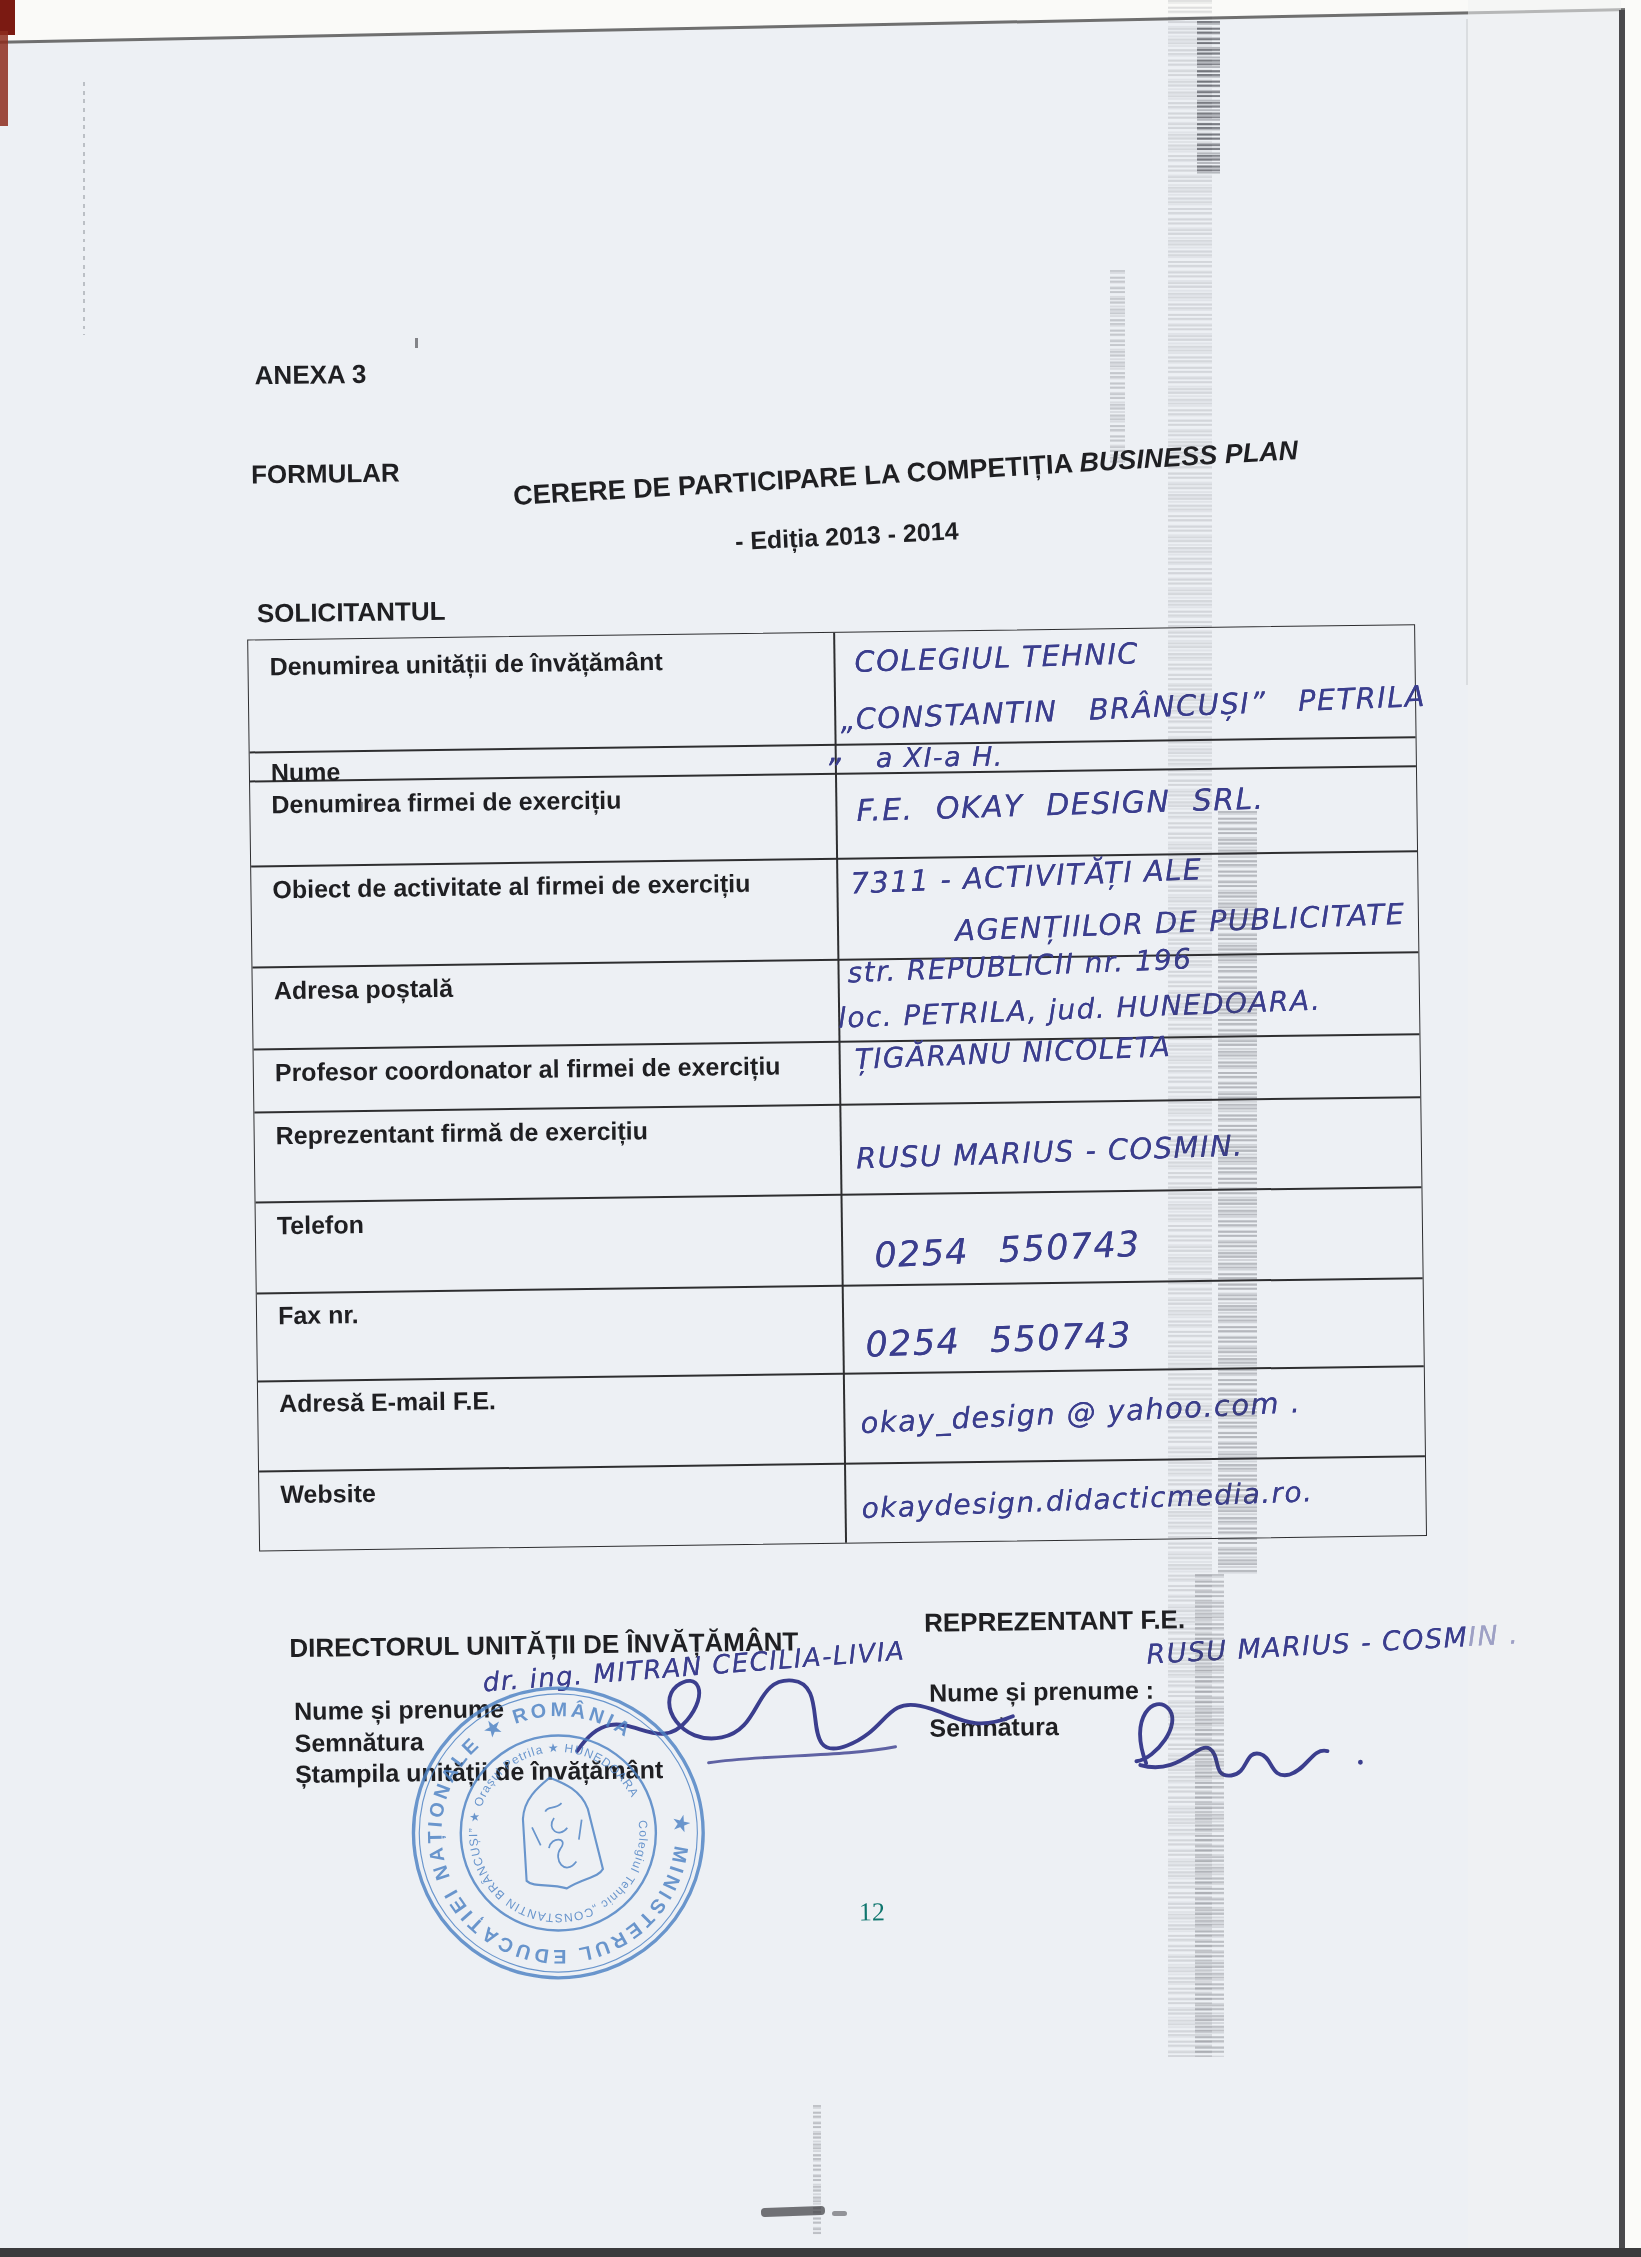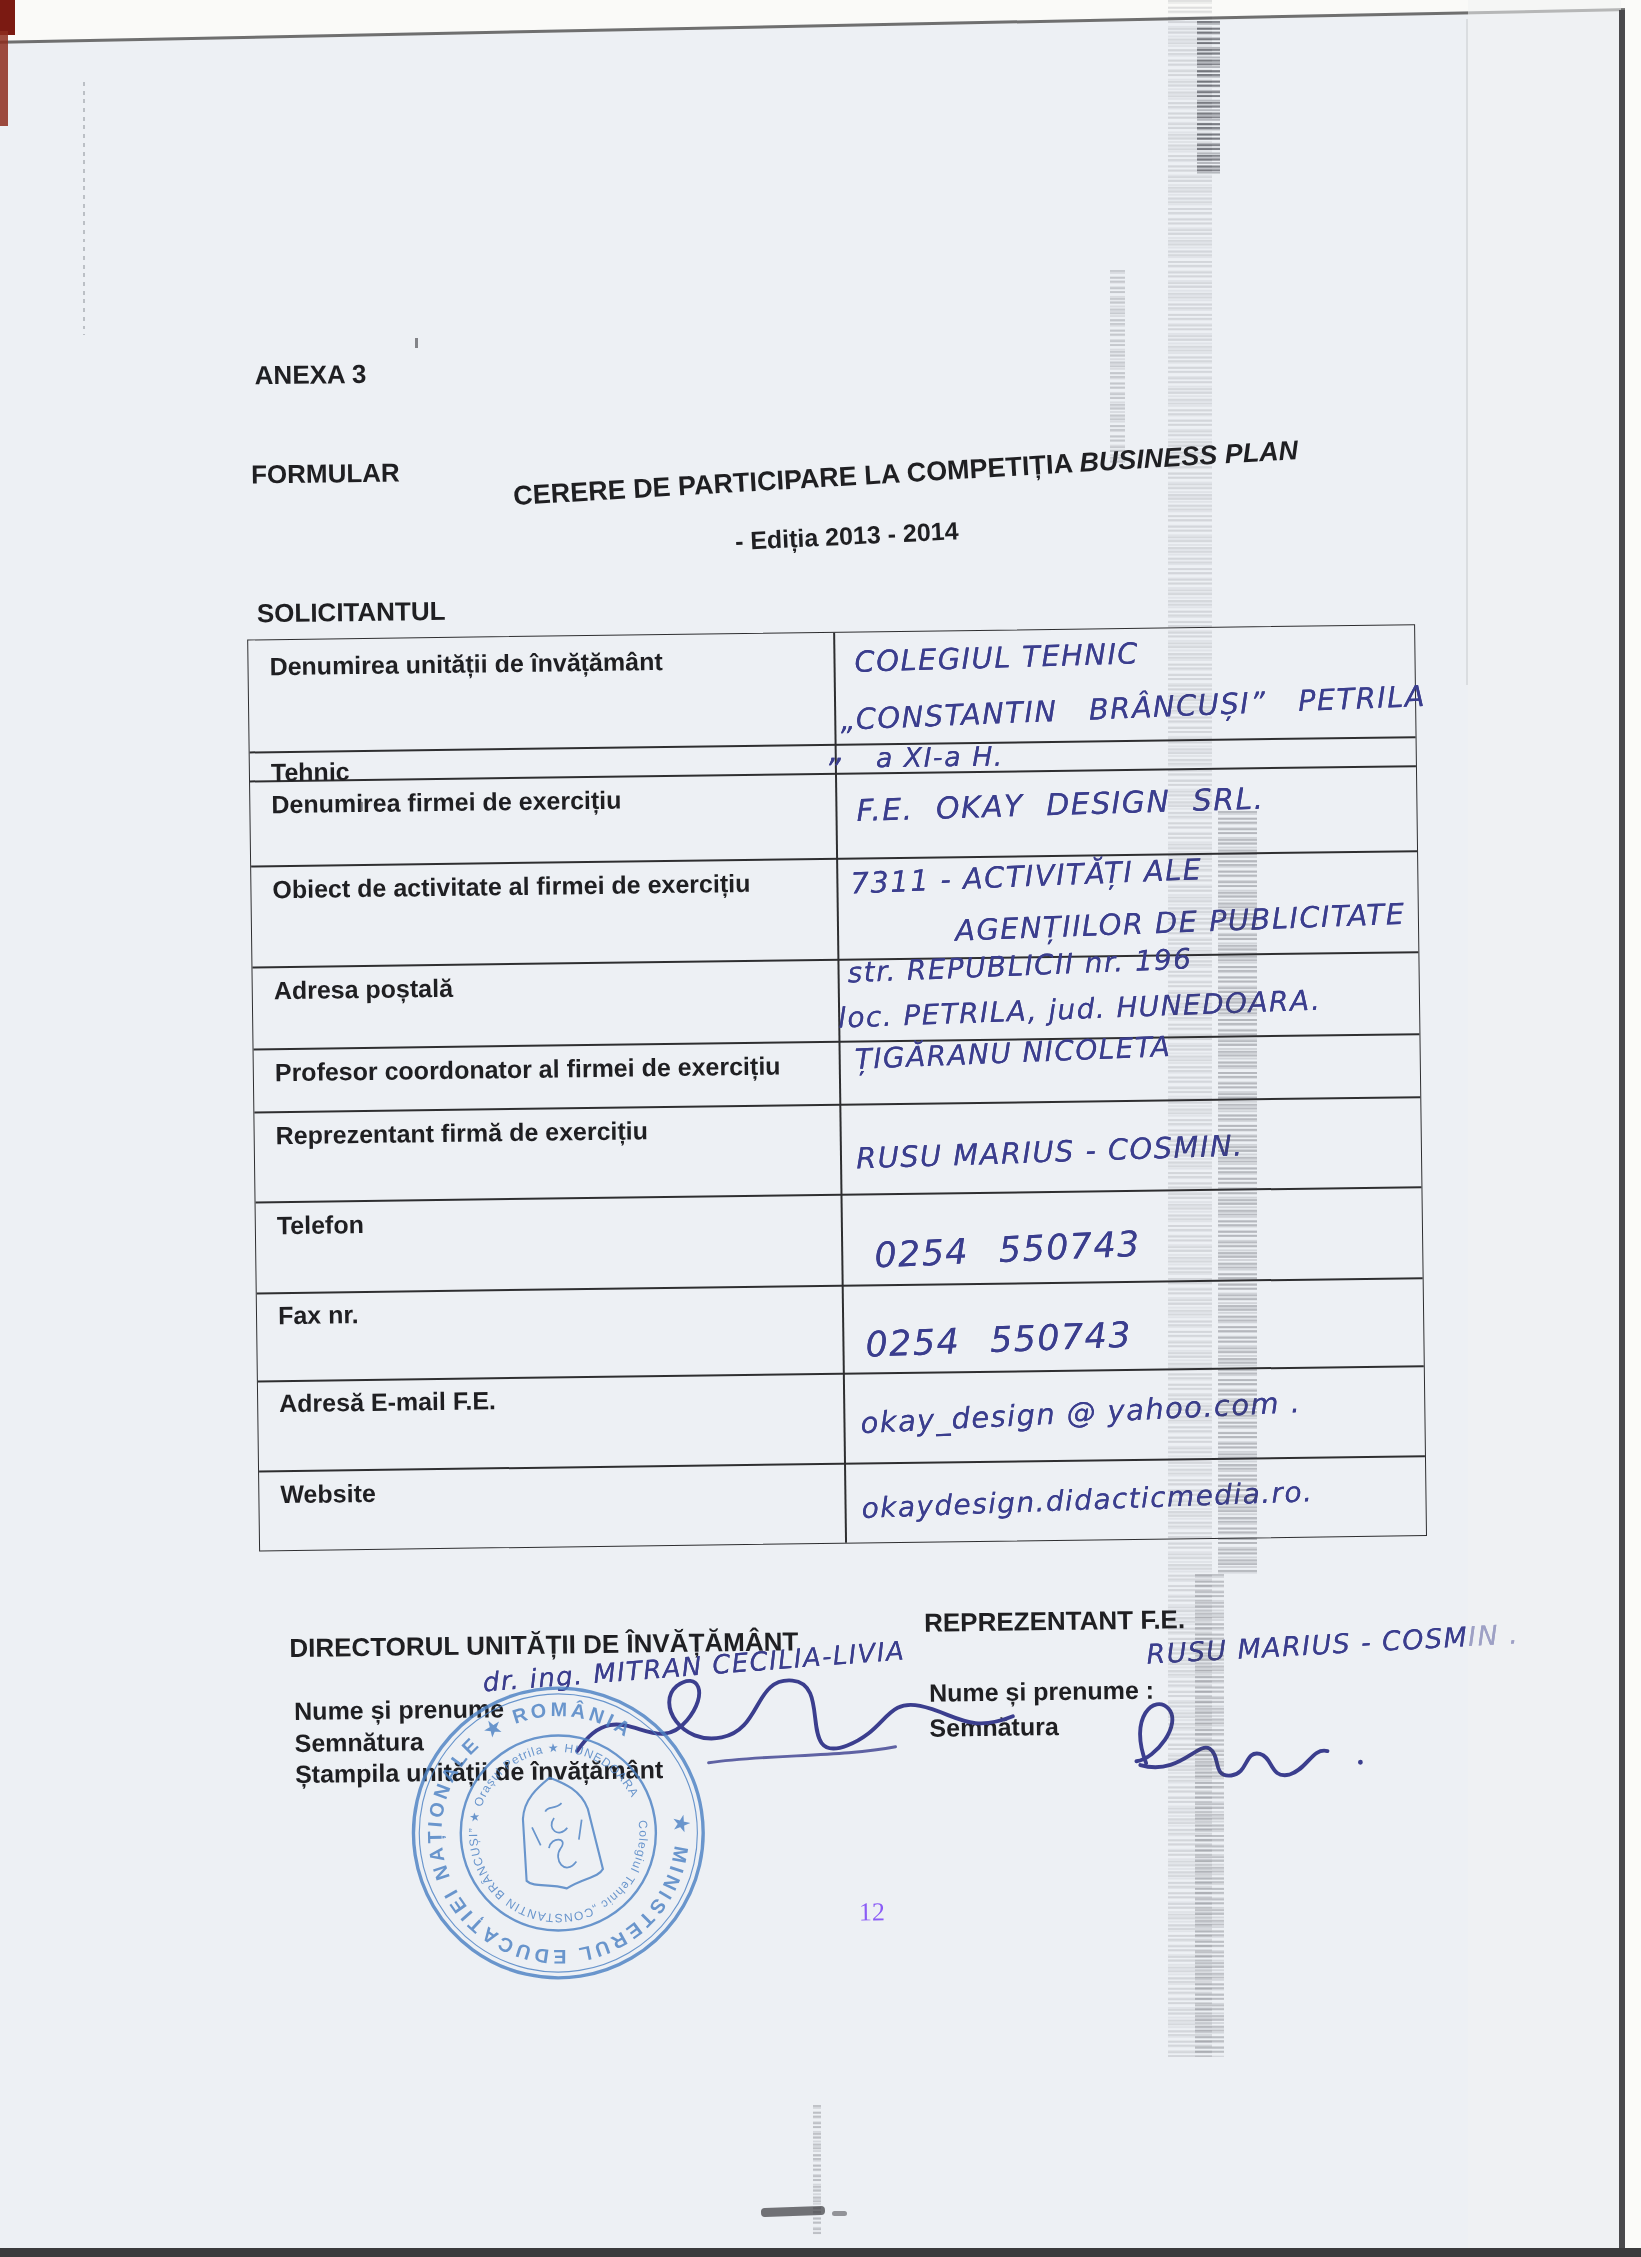--- a/index.html
+++ b/index.html
@@ -39,21 +39,21 @@
     <div class="hline" style="top:225px;"></div>
     <div class="hline" style="top:326px;"></div>
     <div class="hline" style="top:408px;"></div>
     <div class="hline" style="top:471px;"></div>
     <div class="hline" style="top:561px;"></div>
     <div class="hline" style="top:652px;"></div>
     <div class="hline" style="top:740px;"></div>
     <div class="hline" style="top:830px;"></div>
 
     <div class="lbl print" style="top:11.6px;">Denumirea unității de învățământ</div>
-    <div class="lbl print" style="top:118px;">Tehnic</div>
+    <div class="lbl print" style="top:118px;">Nume</div>
     <div class="lbl print" style="top:150px;">Denumirea firmei de exercițiu</div>
     <div class="lbl print" style="top:235px;">Obiect de activitate al firmei de exercițiu</div>
     <div class="lbl print" style="top:336px;">Adresa poștală</div>
     <div class="lbl print" style="top:418px;">Profesor coordonator al firmei de exercițiu</div>
     <div class="lbl print" style="top:481px;">Reprezentant firmă de exercițiu</div>
     <div class="lbl print" style="top:571px;">Telefon</div>
     <div class="lbl print" style="top:661px;">Fax nr.</div>
     <div class="lbl print" style="top:749px;">Adresă E-mail F.E.</div>
     <div class="lbl print" style="top:840px;">Website</div>
 
@@ -111,21 +111,21 @@
       <text font-family="Liberation Sans, sans-serif" font-size="12.5" letter-spacing="1" fill="#4d82c4" stroke="none">
         <textPath href="#innerArc">Colegiul Tehnic „CONSTANTIN BRÂNCUȘI” ★ Orașul Petrila ★ HUNEDOARA</textPath>
       </text>
       <g>
         <path d="M0,-58 C18,-50 34,-52 40,-44 L34,20 C30,40 14,50 0,58 C-14,50 -30,40 -34,20 L-40,-44 C-34,-52 -18,-50 0,-58 Z" stroke-width="2.2"></path>
         <path d="M-14,-32 C0,-46 10,-26 0,-16 C-10,-6 8,-2 12,-14 M-10,4 C0,-6 12,6 2,16 M-8,30 C0,24 6,30 10,24 M-20,-10 L-26,10 M20,-10 L26,10" stroke-width="1.8"></path>
       </g>
     </g>
   </svg>
 
-  <div class="abs" style="left:848px;top:1898px;font-family:'Liberation Serif',serif;font-size:26px;color:#8b5cf6;">12</div>
+  <div class="abs" style="left:848px;top:1898px;font-family:'Liberation Serif',serif;font-size:26px;color:#0f766e;">12</div>
 </div>
 
 <div class="abs edge-top-white"></div>
 <div class="abs edge-top"></div>
 <div class="abs" style="left:0;top:0;width:14.5px;height:35px;background:#7b1a12;"></div>
 <div class="abs" style="left:0;top:31px;width:7.7px;height:95px;background:#8d2d1d;opacity:.85;"></div>
 <div class="abs" style="left:83px;top:82px;width:1.9px;height:253px;opacity:.5;background:repeating-linear-gradient(to bottom,#8a8f96 0,#8a8f96 3.9px,transparent 3.9px,transparent 8.7px);"></div>
 
 <div class="abs speck" style="left:1168px;top:0;width:44px;height:2057px;opacity:.16;"></div>
 <div class="abs speck" style="left:1197px;top:21px;width:23px;height:154px;opacity:.7;"></div>

